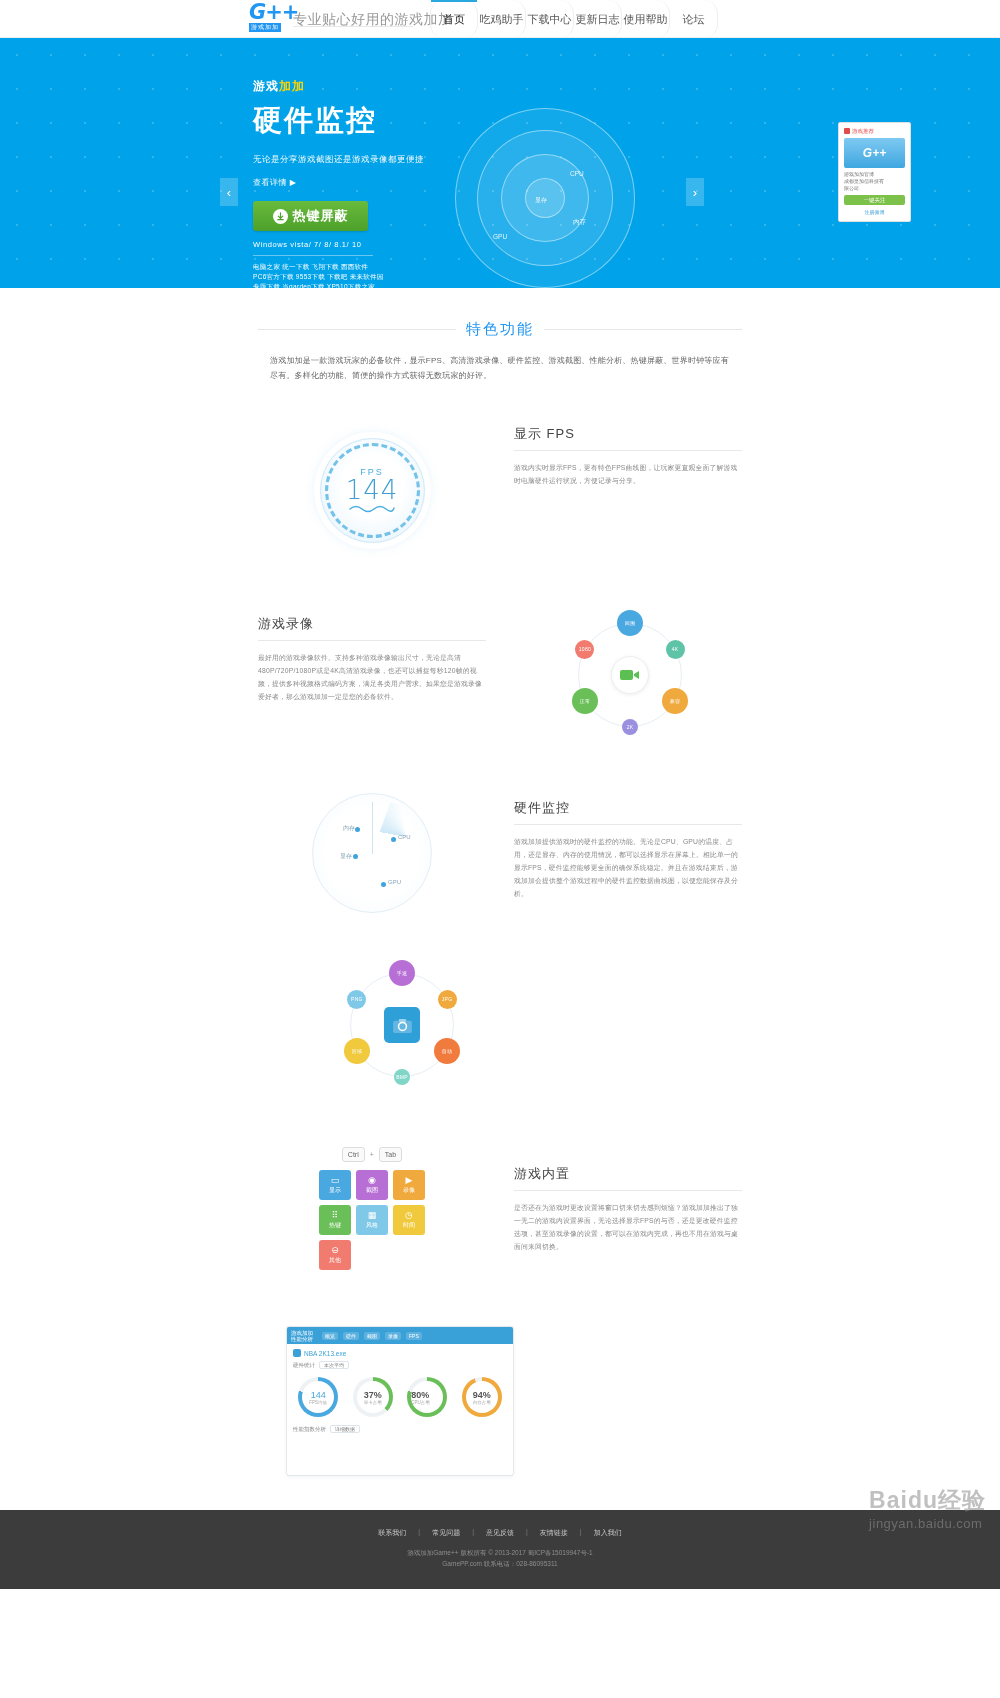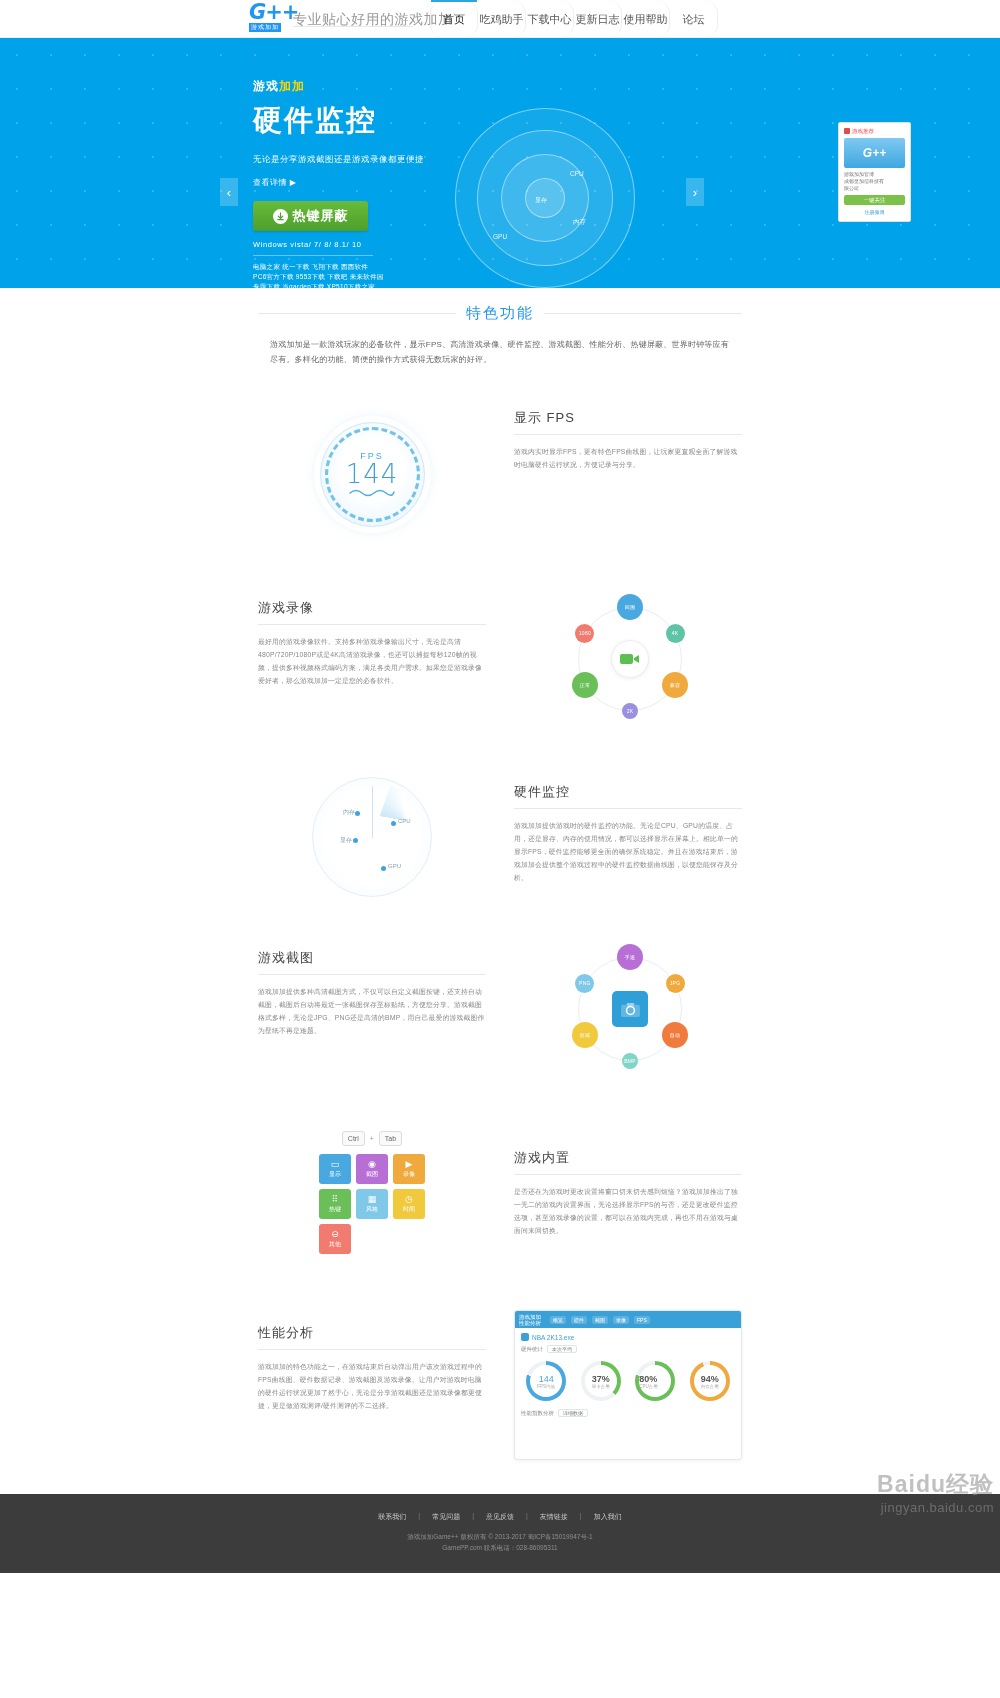--- a/index.html
+++ b/index.html
@@ -151,21 +151,21 @@
       radial-gradient(ellipse at 10% 100%, #2b2b2b 0 9px, transparent 10px),
       radial-gradient(ellipse at 22% 100%, #3a3a38 0 11px, transparent 12px),
       radial-gradient(ellipse at 34% 100%, #262626 0 10px, transparent 11px),
       radial-gradient(ellipse at 46% 100%, #4a4640 0 12px, transparent 13px),
       radial-gradient(ellipse at 58% 100%, #2e2e2c 0 10px, transparent 11px),
       radial-gradient(ellipse at 70% 100%, #413d36 0 11px, transparent 12px),
       radial-gradient(ellipse at 82% 100%, #2a2a28 0 10px, transparent 11px),
       radial-gradient(ellipse at 94% 100%, #4d4940 0 11px, transparent 12px);
   }
 
-  .sec-title-row { width: 484px; margin: 16px auto 0; display:flex; align-items:center; gap:10px;}
+  .sec-title-row { width: 484px; margin: 32px auto 0; display:flex; align-items:center; gap:10px;}
   .sec-line { flex:1; height:1px; background:#e6e6e6;}
   .sec-title { font-size: 15px; color:#2196f3; letter-spacing: 2px; }
   .intro-p {
     width: 460px; margin: 14px auto 0; font-size: 8px; color:#666; line-height: 15px;
     text-align: left; letter-spacing:.2px;
   }
 
   
   .frow { width: 484px; margin: 0 auto; display:flex; align-items:flex-start; }
   .fcol-text { width: 228px; }
@@ -265,21 +265,21 @@
   .pp-foot { padding:4px 6px; font-size:5.5px; color:#888; display:flex; gap:4px; align-items:center;}
 
   
   .footer { background:#3c3c3c; padding: 18px 0 20px; margin-top: 34px; }
   .f-links { display:flex; justify-content:center; gap:12px; font-size:7px; color:#c9c9c9;}
   .f-links span.sep { color:#7a7a7a; }
   .f-links a { color:#c9c9c9; text-decoration:none; cursor:pointer;}
   .f-copy { text-align:center; font-size:6.5px; color:#8e8e8e; margin-top:9px; line-height:11px;}
 
   .watermark {
-    position:absolute; right: 6px; bottom: 58px; text-align:right; pointer-events:none;
+    position:absolute; right: 14px; bottom: 58px; pointer-events:none;
   }
   .wm1 { font-size: 23px; color: rgba(140,140,140,.55); font-weight:bold; letter-spacing:1px;}
   .wm2 { font-size: 13px; color: rgba(120,120,120,.8); letter-spacing:.5px;}
   .body-wrap { position:relative; }
 </style>
 </head>
 <body>
 
 <div class="body-wrap">
 
@@ -431,24 +431,20 @@
       </div>
     </div>
     <div class="spacer-28"></div>
     <div class="fcol-text" style="padding-top:6px;">
       <div class="f-h">硬件监控</div>
       <div class="f-p">游戏加加提供游戏时的硬件监控的功能。无论是CPU、GPU的温度、占用，还是显存、内存的使用情况，都可以选择显示在屏幕上。相比单一的显示FPS，硬件监控能够更全面的确保系统稳定。并且在游戏结束后，游戏加加会提供整个游戏过程中的硬件监控数据曲线图，以便您能保存及分析。</div>
     </div>
   </div>
 
   <div class="frow" style="margin-top:52px;">
-    <div class="fcol-text">
-      <div class="f-h">游戏截图</div>
-      <div class="f-p">游戏加加提供多种高清截图方式，不仅可以自定义截图按键，还支持自动截图，截图后自动将最近一张截图保存至标贴纸，方便您分享。游戏截图格式多样，无论是JPG、PNG还是高清的BMP，用自己最爱的游戏截图作为壁纸不再是难题。</div>
-    </div>
     <div class="spacer-28"></div>
     <div class="fcol-art">
       <div class="orbit" id="orbit-shot">
         <div class="orbit-ring"></div>
         <div class="orb-center" style="background:transparent;border:none;box-shadow:none;">
           <div class="cam-center">
             <svg width="19" height="15" viewBox="0 0 20 16">
                   <rect x="0" y="3" width="20" height="13" rx="2" fill="#fff" opacity=".25"></rect>
                   <circle cx="10" cy="9" r="4.2" fill="none" stroke="#fff" stroke-width="1.6"></circle>
                   <rect x="6" y="1" width="8" height="3" rx="1" fill="#fff" opacity=".5"></rect>
@@ -506,24 +502,20 @@
       </div>
     </div>
     <div class="spacer-28"></div>
     <div class="fcol-text" style="padding-top:18px;">
       <div class="f-h">游戏内置</div>
       <div class="f-p">是否还在为游戏时更改设置将窗口切来切去感到烦恼？游戏加加推出了独一无二的游戏内设置界面，无论选择显示FPS的与否，还是更改硬件监控选项，甚至游戏录像的设置，都可以在游戏内完成，再也不用在游戏与桌面间来回切换。</div>
     </div>
   </div>
 
   <div class="frow" style="margin-top:56px;">
-    <div class="fcol-text" style="padding-top:14px;">
-      <div class="f-h">性能分析</div>
-      <div class="f-p">游戏加加的特色功能之一，在游戏结束后自动弹出用户该次游戏过程中的FPS曲线图、硬件数据记录、游戏截图及游戏录像。让用户对游戏时电脑的硬件运行状况更加了然于心，无论是分享游戏截图还是游戏录像都更便捷，更是做游戏测评/硬件测评的不二选择。</div>
-    </div>
     <div class="spacer-28"></div>
     <div class="fcol-art" style="align-items:flex-start;">
       <div class="perf-panel">
         <div class="pp-top">
           <div class="pp-brand" style="white-space:pre-line">游戏加加
 性能分析</div>
           <div class="pp-tabs" id="pp-tabs">
                 <span class="pp-tab">概览</span>
                 <span class="pp-tab">硬件</span>
                 <span class="pp-tab">截图</span>

